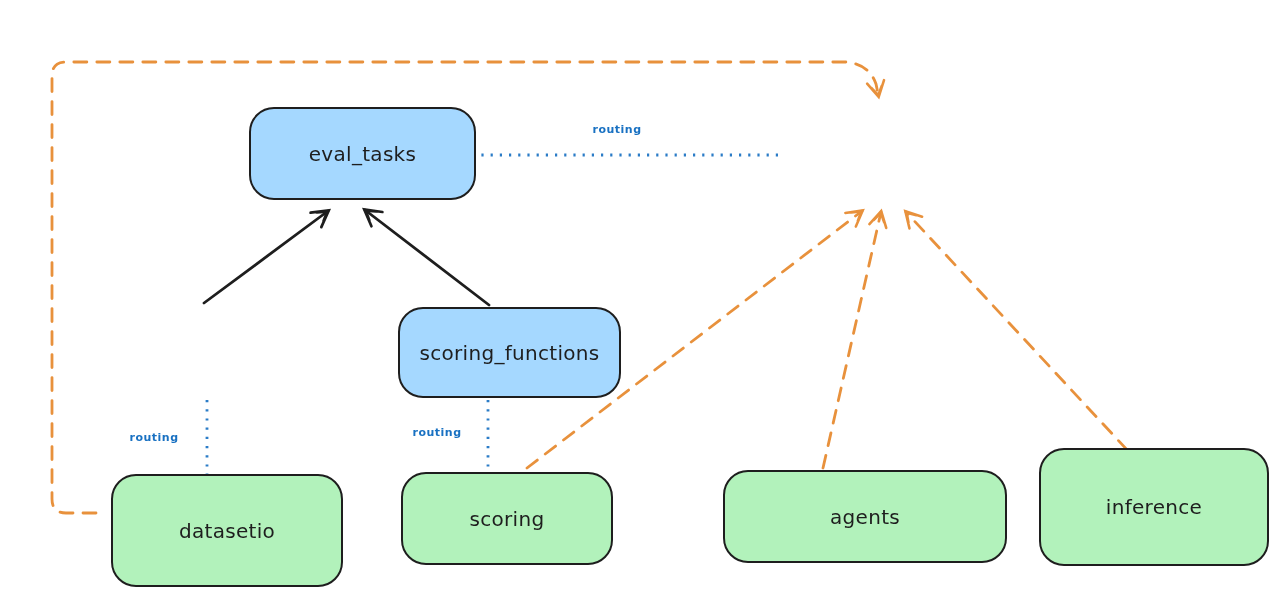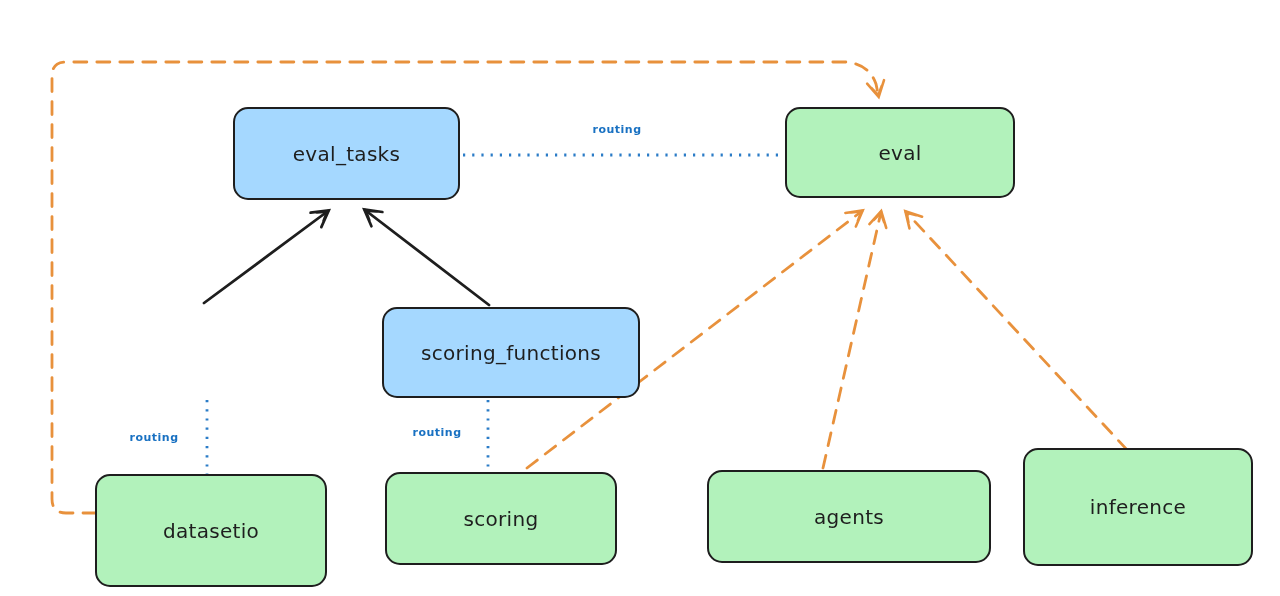--- a/index.html
+++ b/index.html
@@ -21,26 +21,27 @@
   .connector-layer{position:absolute;left:0;top:0;width:1280px;height:596px;}
   .edge{fill:none;}
   .edge.black-solid{stroke:var(--stroke);stroke-width:2.8;stroke-linecap:round;}
   .edge.orange-dashed{stroke:var(--orange);stroke-width:2.8;stroke-linecap:round;stroke-dasharray:13 10;}
   .edge.blue-dotted{stroke:var(--routing-blue);stroke-width:2.8;stroke-linecap:butt;stroke-dasharray:2.2 7;opacity:.92;}
   .mkp-black{stroke:var(--stroke);fill:none;stroke-linecap:round;}
   .mkp-orange{stroke:var(--orange);fill:none;stroke-linecap:round;}
   .node{
     position:absolute;
     border:2.6px solid var(--stroke);
-    border-radius:15px;
+    border-radius:25px;
     display:flex;align-items:center;justify-content:center;
     color:var(--stroke);
     font-size:20px;
     letter-spacing:.3px;
     box-sizing:border-box;
+    margin-left:16px;
   }
   .node.blue{background:var(--blue-fill);}
   .node.green{background:var(--green-fill);}
   .edge-label{
     position:absolute;
     transform:translate(-50%,-50%);
     color:var(--routing-blue);
     font-size:11px;
     font-weight:600;
     letter-spacing:.5px;
@@ -73,34 +74,31 @@
 
     <path class="edge orange-dashed" d="M527 468 L862 211" marker-end="url(#mk-orange)"></path>
     <path class="edge orange-dashed" d="M823 468 L881 212" marker-end="url(#mk-orange)"></path>
     <path class="edge orange-dashed" d="M1143 467 L906 212" marker-end="url(#mk-orange)"></path>
   </svg>
 
   <div class="node blue" style="left:233px;top:107px;width:227px;height:93px">
     <span>eval_tasks</span>
   </div>
 
-  <div class="node green" style="left:785px;top:107px;width:230px;height:91px">
-    <span>eval</span>
-  </div>
 
 
-  <div class="node blue" style="left:382px;top:307px;width:258px;height:91px">
+  <div class="node blue" style="left:382px;top:307px;width:223px;height:91px">
     <span>scoring_functions</span>
   </div>
 
   <div class="node green" style="left:95px;top:474px;width:232px;height:113px">
     <span>datasetio</span>
   </div>
 
-  <div class="node green" style="left:385px;top:472px;width:232px;height:93px">
+  <div class="node green" style="left:385px;top:472px;width:212px;height:93px">
     <span>scoring</span>
   </div>
 
   <div class="node green" style="left:707px;top:470px;width:284px;height:93px">
     <span>agents</span>
   </div>
 
   <div class="node green" style="left:1023px;top:448px;width:230px;height:118px">
     <span>inference</span>
   </div>

